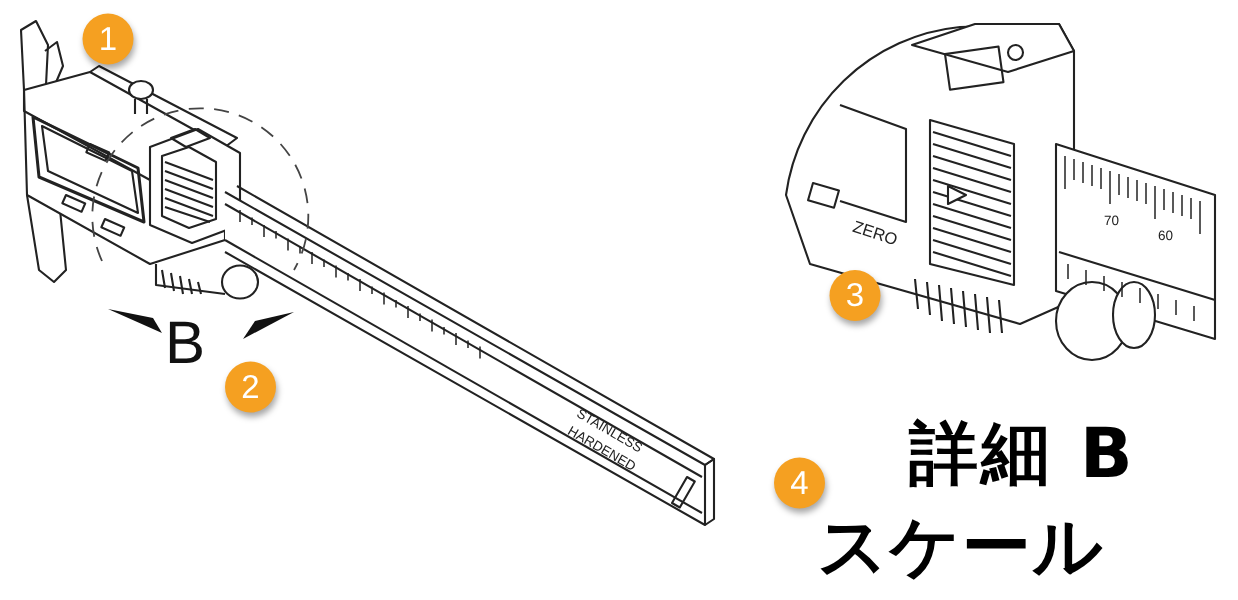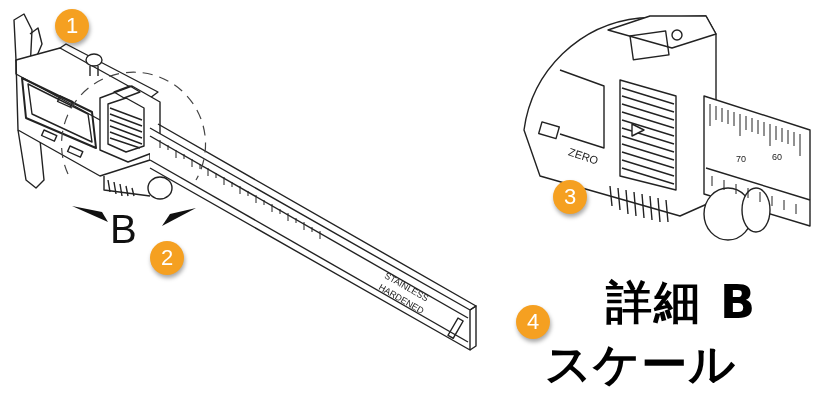--- a/index.html
+++ b/index.html
@@ -88,21 +88,21 @@
     </g>
     <g stroke="#222" stroke-width="1">
       <path d="M710 104 L710 126 M716 106 L716 120 M722 108 L722 122 M728 110 L728 124 M734 112 L734 126 M740 114 L740 136 M746 116 L746 130 M752 118 L752 132 M758 120 L758 134 M764 122 L764 136 M770 124 L770 146 M776 126 L776 140 M782 128 L782 142 M788 130 L788 144 M794 132 L794 146 M800 134 L800 156"></path>
       <path d="M712 176 L712 186 M724 180 L724 190 M736 184 L736 194 M748 188 L748 198 M760 192 L760 202 M772 196 L772 206 M784 200 L784 210 M796 204 L796 214"></path>
     </g>
   </svg>
 
   <span class="etch" style="left:382px;top:282px;transform:rotate(30deg);">STAINLESS</span>
   <span class="etch" style="left:376px;top:294px;transform:rotate(30deg);">HARDENED</span>
   <span class="etch" style="left:568px;top:150px;transform:rotate(18deg);font-size:11px;">ZERO</span>
-  <span class="etch" style="left:736px;top:154px;font-size:9px;">70</span>
+  <span class="etch" style="left:736px;top:142px;font-size:9px;">70</span>
   <span class="etch" style="left:772px;top:152px;font-size:9px;">60</span>
 
   <div class="letter-b">B</div>
 
   <div class="badge" style="left:55px;top:9px;">1</div>
   <div class="badge" style="left:150px;top:241px;">2</div>
   <div class="badge" style="left:553px;top:180px;">3</div>
   <div class="badge" style="left:516px;top:305px;">4</div>
 
   <div class="detail-title">詳細 B</div>

